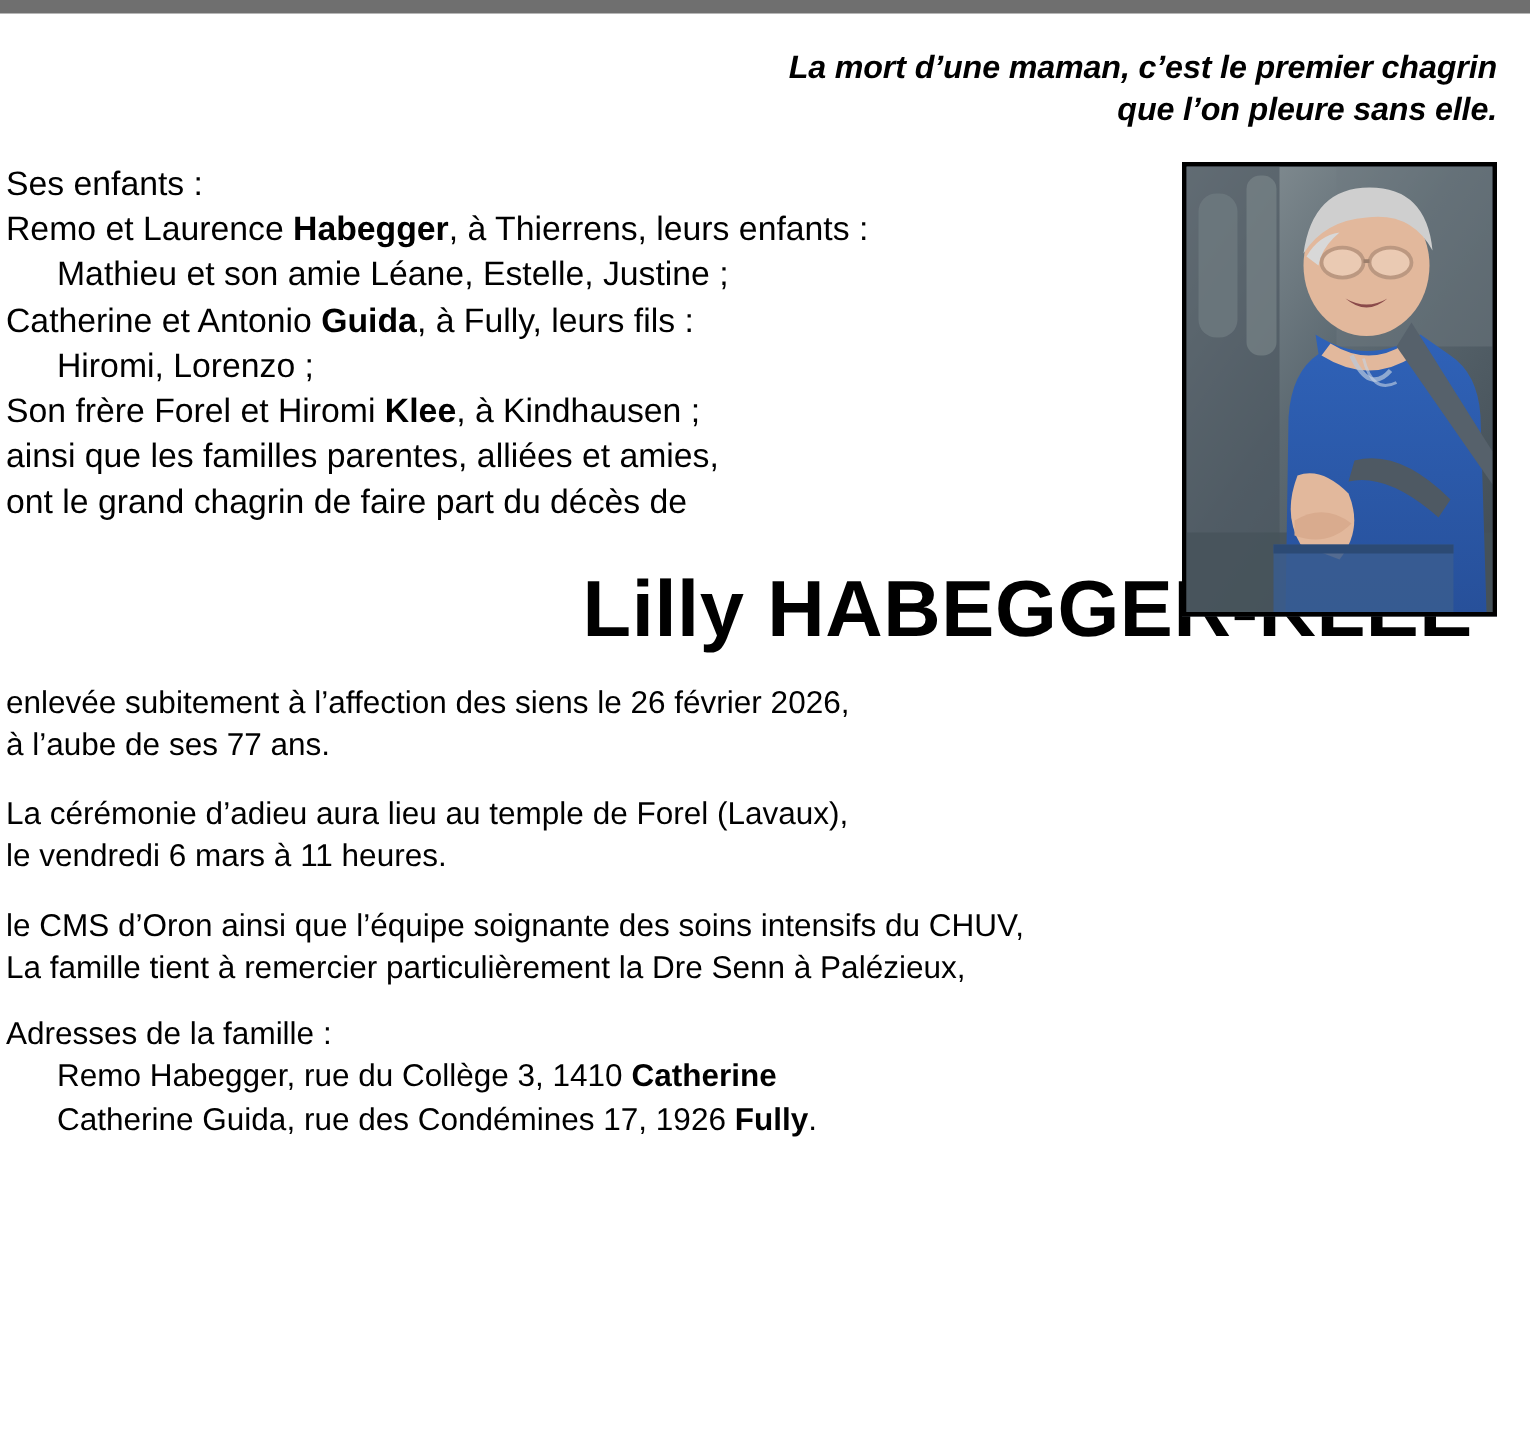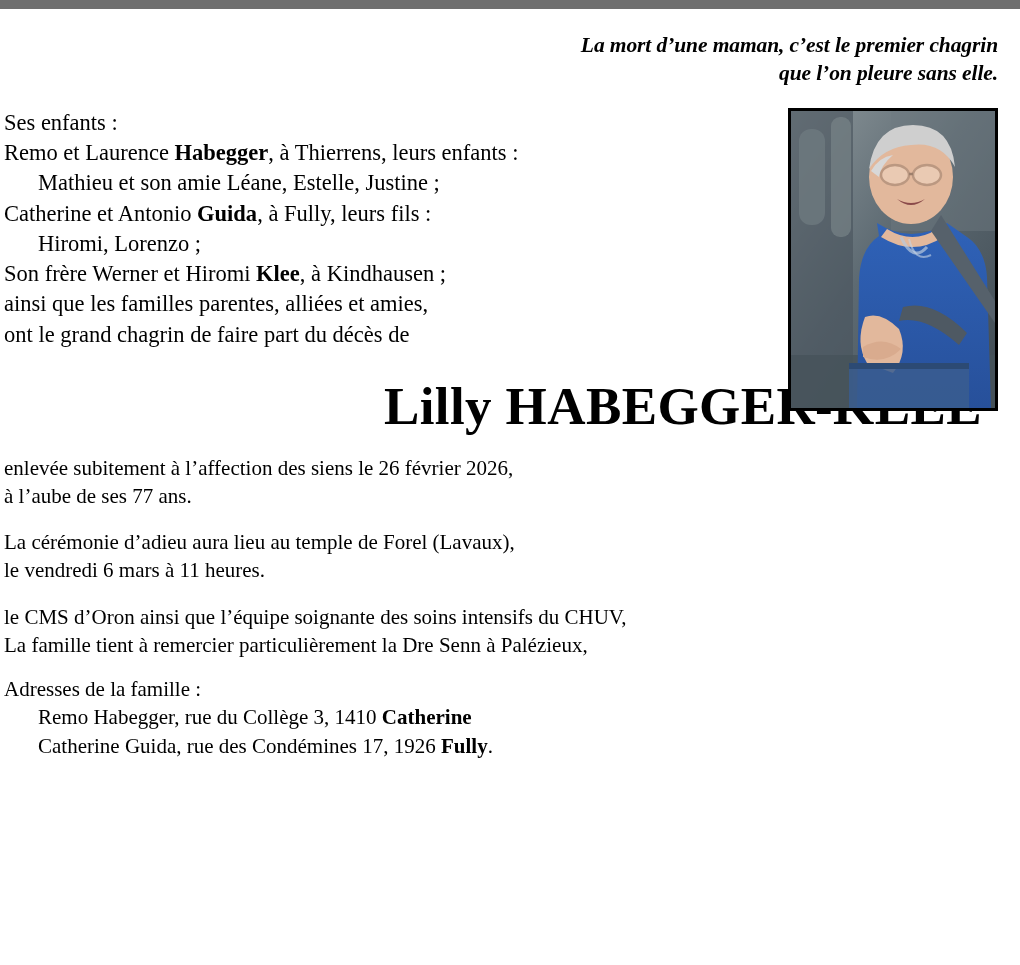--- a/index.html
+++ b/index.html
@@ -29,21 +29,20 @@
     background: #6f6f6f;
   }
   .content {
     position: absolute;
     top: 9px;
     left: 0;
     width: 1020px;
     height: 956px;
     padding: 0 22px 0 4px;
     box-sizing: border-box;
-    font-family: Liberation Serif, serif;
   }
   .epigraph {
     text-align: right;
     font-style: italic;
     font-weight: bold;
     font-size: 21.5px;
     line-height: 1.32;
     margin-top: 22px;
     letter-spacing: -0.1px;
   }
@@ -161,21 +160,21 @@
           <rect x="58" y="252" width="120" height="6" fill="#2c4a74"></rect>
         </svg>
       </div>
 
       <div class="family-lines">
         <div class="ln">Ses enfants :</div>
         <div class="ln"><span>Remo et Laurence </span><b>Habegger</b><span>, à Thierrens, leurs enfants :</span></div>
         <div class="ln indent"><span>Mathieu et son amie Léane, Estelle, Justine ;</span></div>
         <div class="ln"><span>Catherine et Antonio </span><b>Guida</b><span>, à Fully, leurs fils :</span></div>
         <div class="ln indent"><span>Hiromi, Lorenzo ;</span></div>
-        <div class="ln"><span>Son frère Werner et Hiromi </span><b>Klee</b><span>, à Kindhausen ;</span></div>
+        <div class="ln"><span>Son frère Forel et Hiromi </span><b>Klee</b><span>, à Kindhausen ;</span></div>
         <div class="ln"><span>ainsi que les familles parentes, alliées et amies,</span></div>
         <div class="ln"><span>ont le grand chagrin de faire part du décès de</span></div>
       </div>
 
     </div>
 
     <div class="name">Lilly HABEGGER-KLEE</div>
 
     <div class="para">
       <div class="ln">enlevée subitement à l’affection des siens le 26 février 2026,</div>

